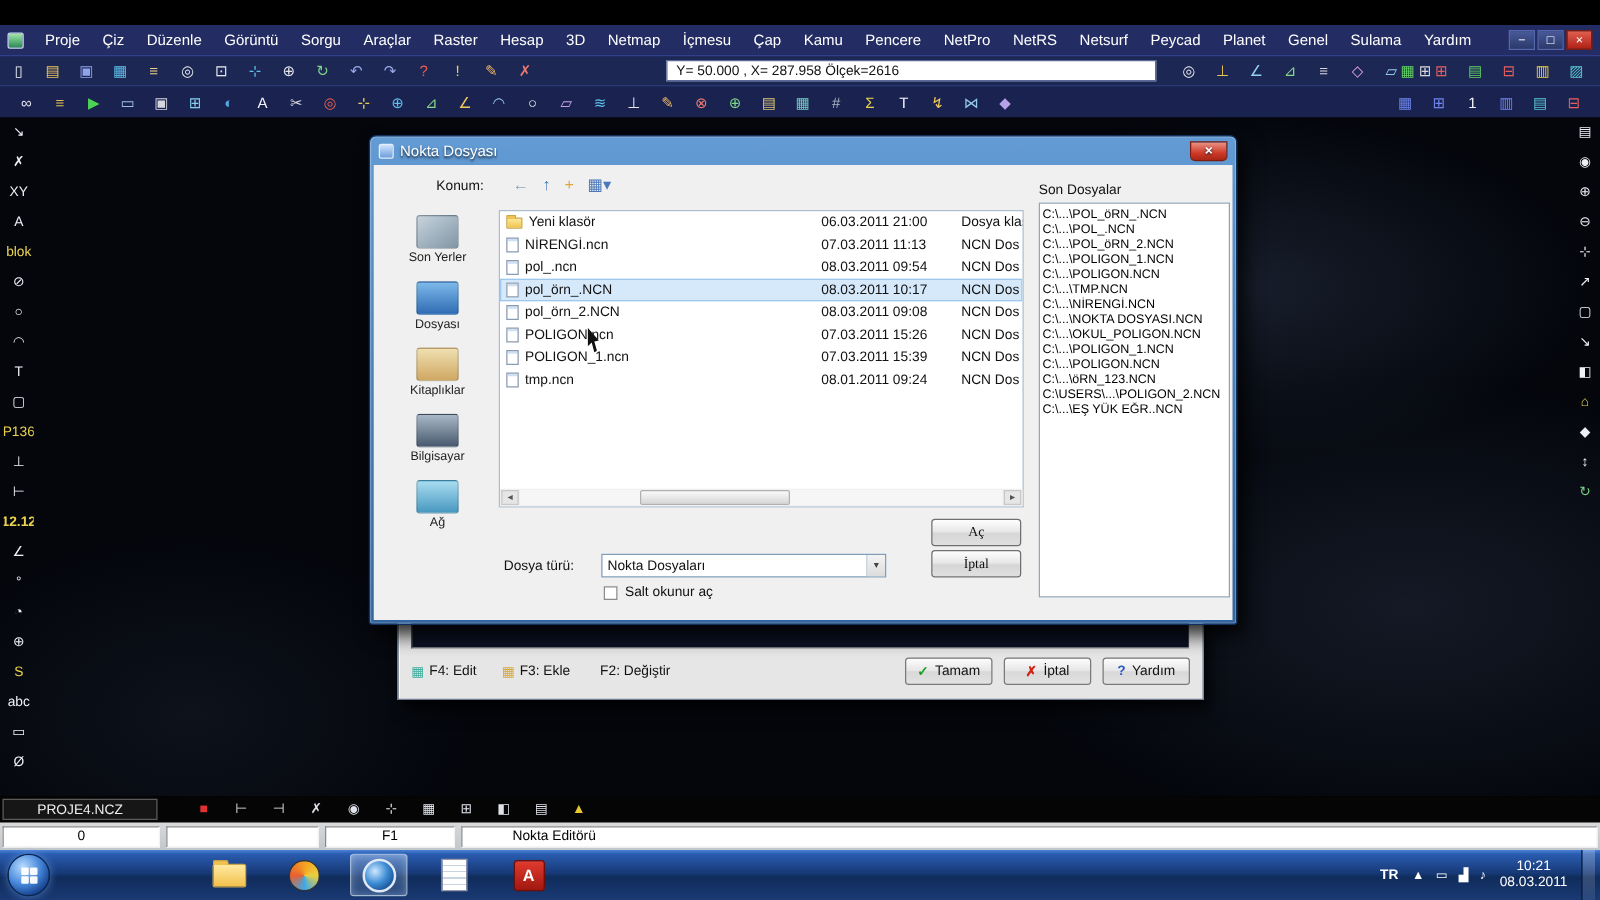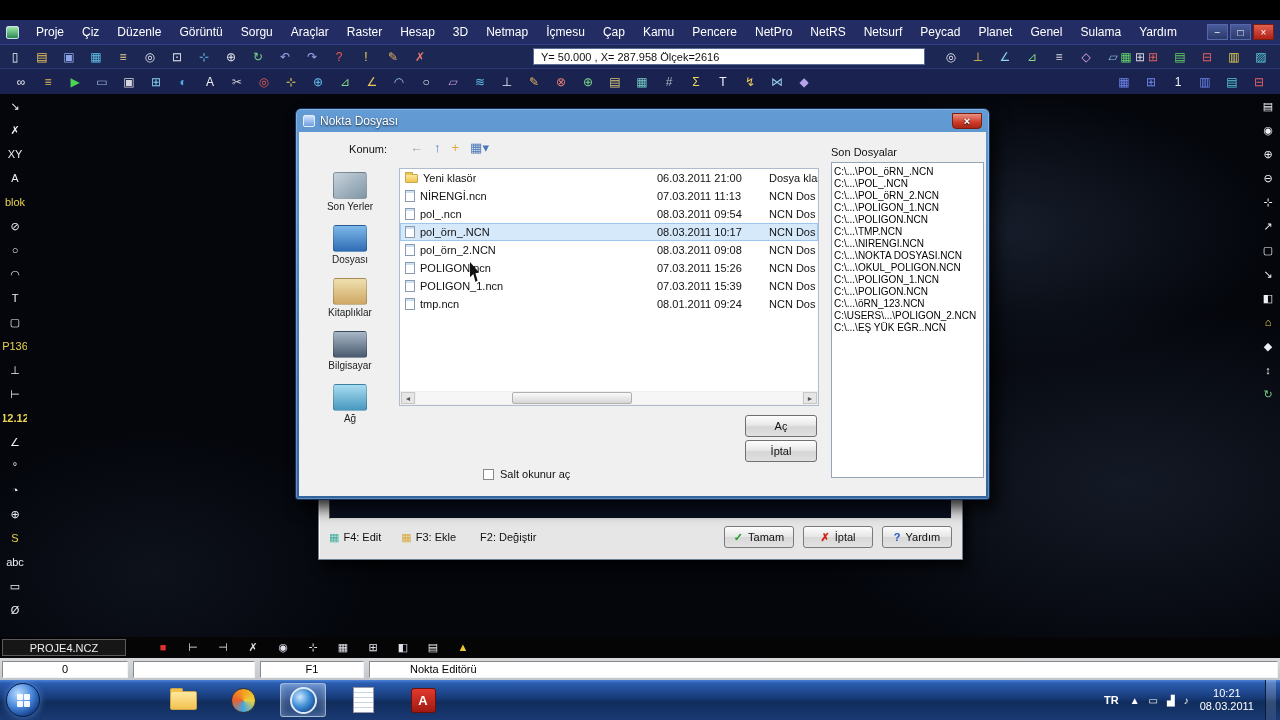--- a/index.html
+++ b/index.html
@@ -131,21 +131,21 @@
 
   .recent-label{position:absolute;left:532px;top:14px}
   .recent-panel{position:absolute;left:532px;top:30px;width:153px;height:316px;
     background:#fff;border:1px solid #95a5b5;padding:3px 2px;overflow:hidden}
   .recent-item{font-size:10px;line-height:12px;white-space:nowrap;color:#000;cursor:pointer;overflow:hidden}
 
   .fname-row{position:absolute;left:0;top:286px;display:flex;align-items:center}
   .ftype-row{position:absolute;left:0;top:311px;display:flex;align-items:center}
   .fname-row .lbl,.ftype-row .lbl{width:104px;padding-left:104px;box-sizing:content-box;width:78px}
   .combo.name,.combo.ftype{width:228px;height:19px}
-  .btn{position:absolute;width:72px;height:22px;color:#111;font-size:11px;font-family:Liberation Sans, sans-serif;cursor:pointer;
+  .btn{position:absolute;width:72px;height:22px;color:#111;font-size:11px;font-family:Liberation Serif, serif;cursor:pointer;
     background:linear-gradient(#fefefe,#e8e8e8 45%,#d6d6d6 55%,#e0e0e0);
     border:1px solid #707070;border-radius:3px}
   .btn.open{left:446px;top:283px}
   .btn.cancel{left:446px;top:308px}
   .ro-row{position:absolute;left:184px;top:336px;display:flex;align-items:center;gap:6px}
   .checkbox{width:11px;height:11px;background:#fff;border:1px solid #8a8a8a;cursor:pointer}
 
   .cursor{position:absolute;left:470px;top:168px;width:13px;height:20px;background:#111;z-index:20;
     clip-path:polygon(0% 0%,0% 76%,26% 60%,42% 100%,58% 93%,42% 56%,70% 52%);
     filter:drop-shadow(0 0 1px rgba(255,255,255,.95))}
@@ -539,20 +539,27 @@
             <div class="recent-item">C:\...\NİRENGİ.NCN</div>
             <div class="recent-item">C:\...\NOKTA DOSYASI.NCN</div>
             <div class="recent-item">C:\...\OKUL_POLIGON.NCN</div>
             <div class="recent-item">C:\...\POLIGON_1.NCN</div>
             <div class="recent-item">C:\...\POLIGON.NCN</div>
             <div class="recent-item">C:\...\öRN_123.NCN</div>
             <div class="recent-item">C:\USERS\...\POLIGON_2.NCN</div>
             <div class="recent-item">C:\...\EŞ YÜK EĞR..NCN</div>
           </div>
 
+        <div class="ftype-row">
+          <span class="lbl">Dosya türü:</span>
+          <div class="combo ftype">
+            <span class="combo-text">Nokta Dosyaları</span>
+            <span class="combo-arrow">▼</span>
+          </div>
+        </div>
         <button class="btn open">Aç</button>
         <button class="btn cancel">İptal</button>
         <div class="ro-row">
           <span class="checkbox"></span>
           <span>Salt okunur aç</span>
         </div>
 
       </div>
     </div>
 

